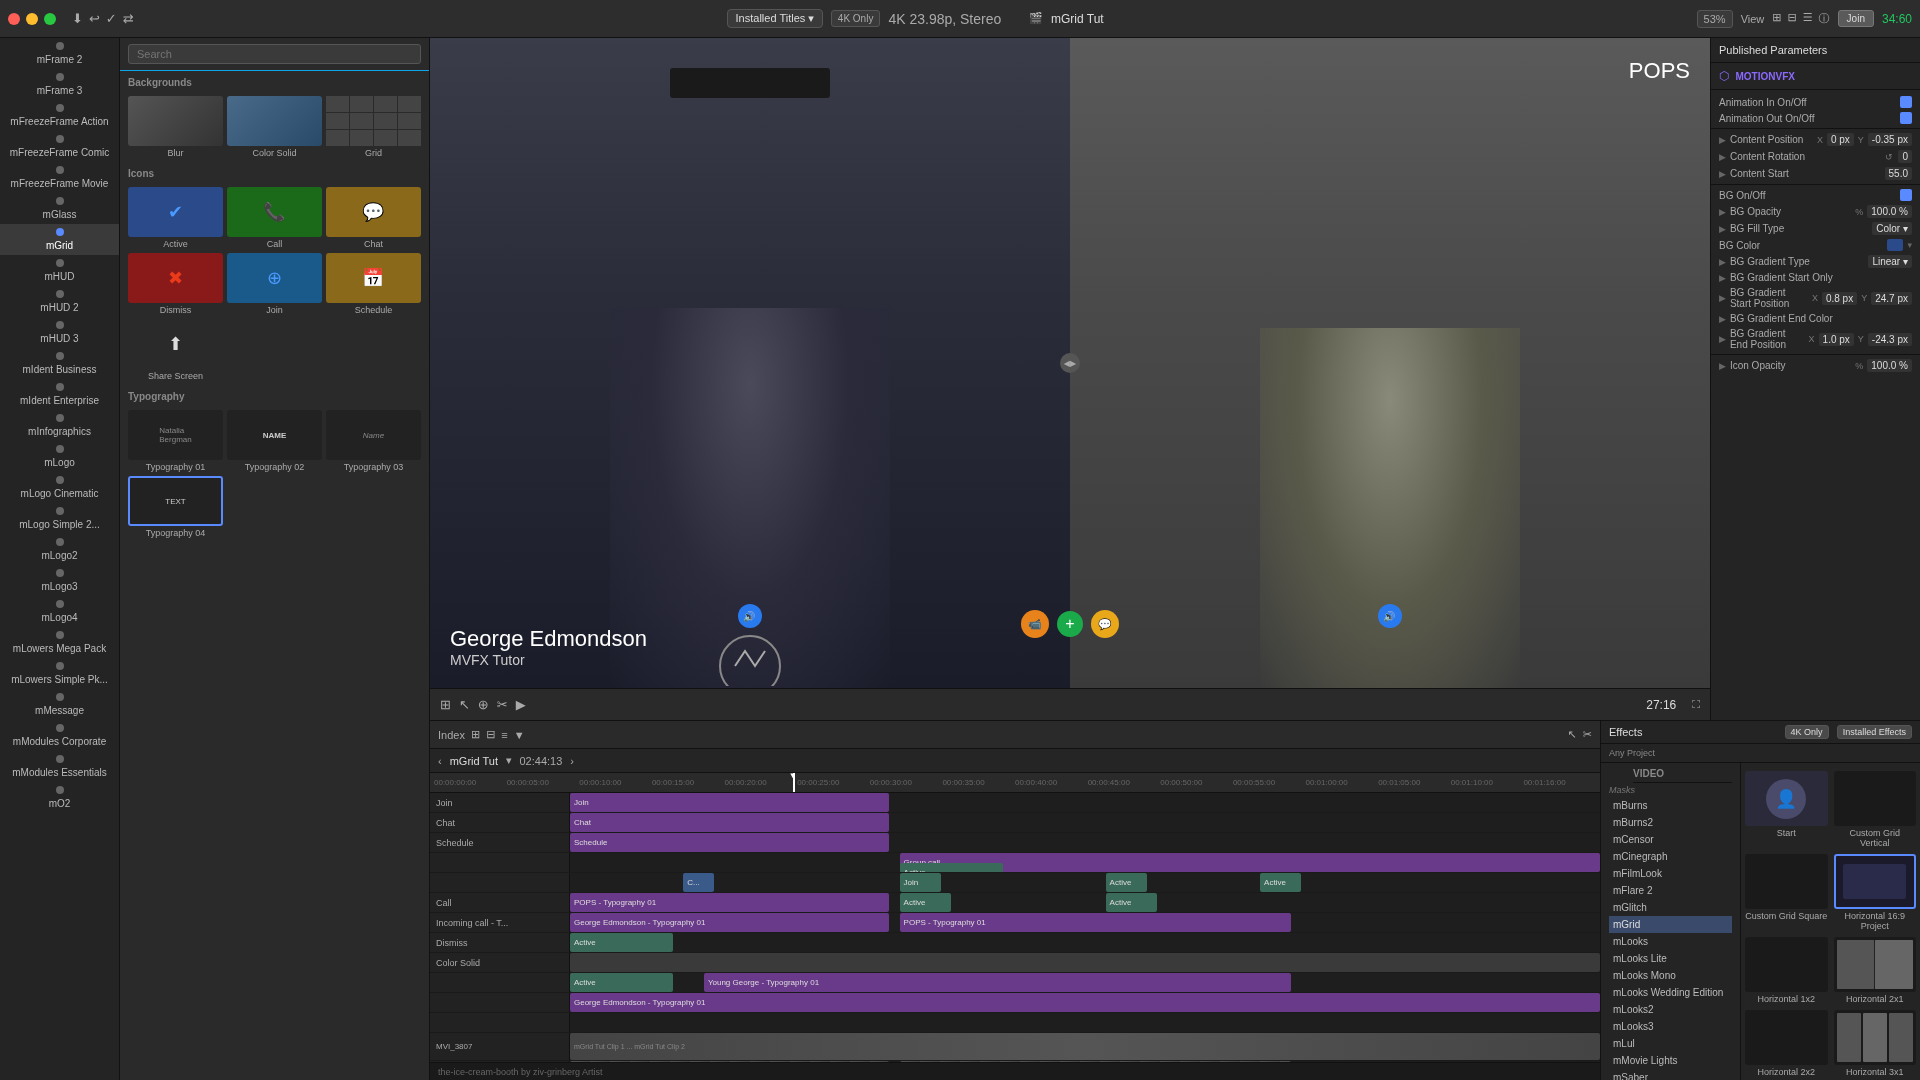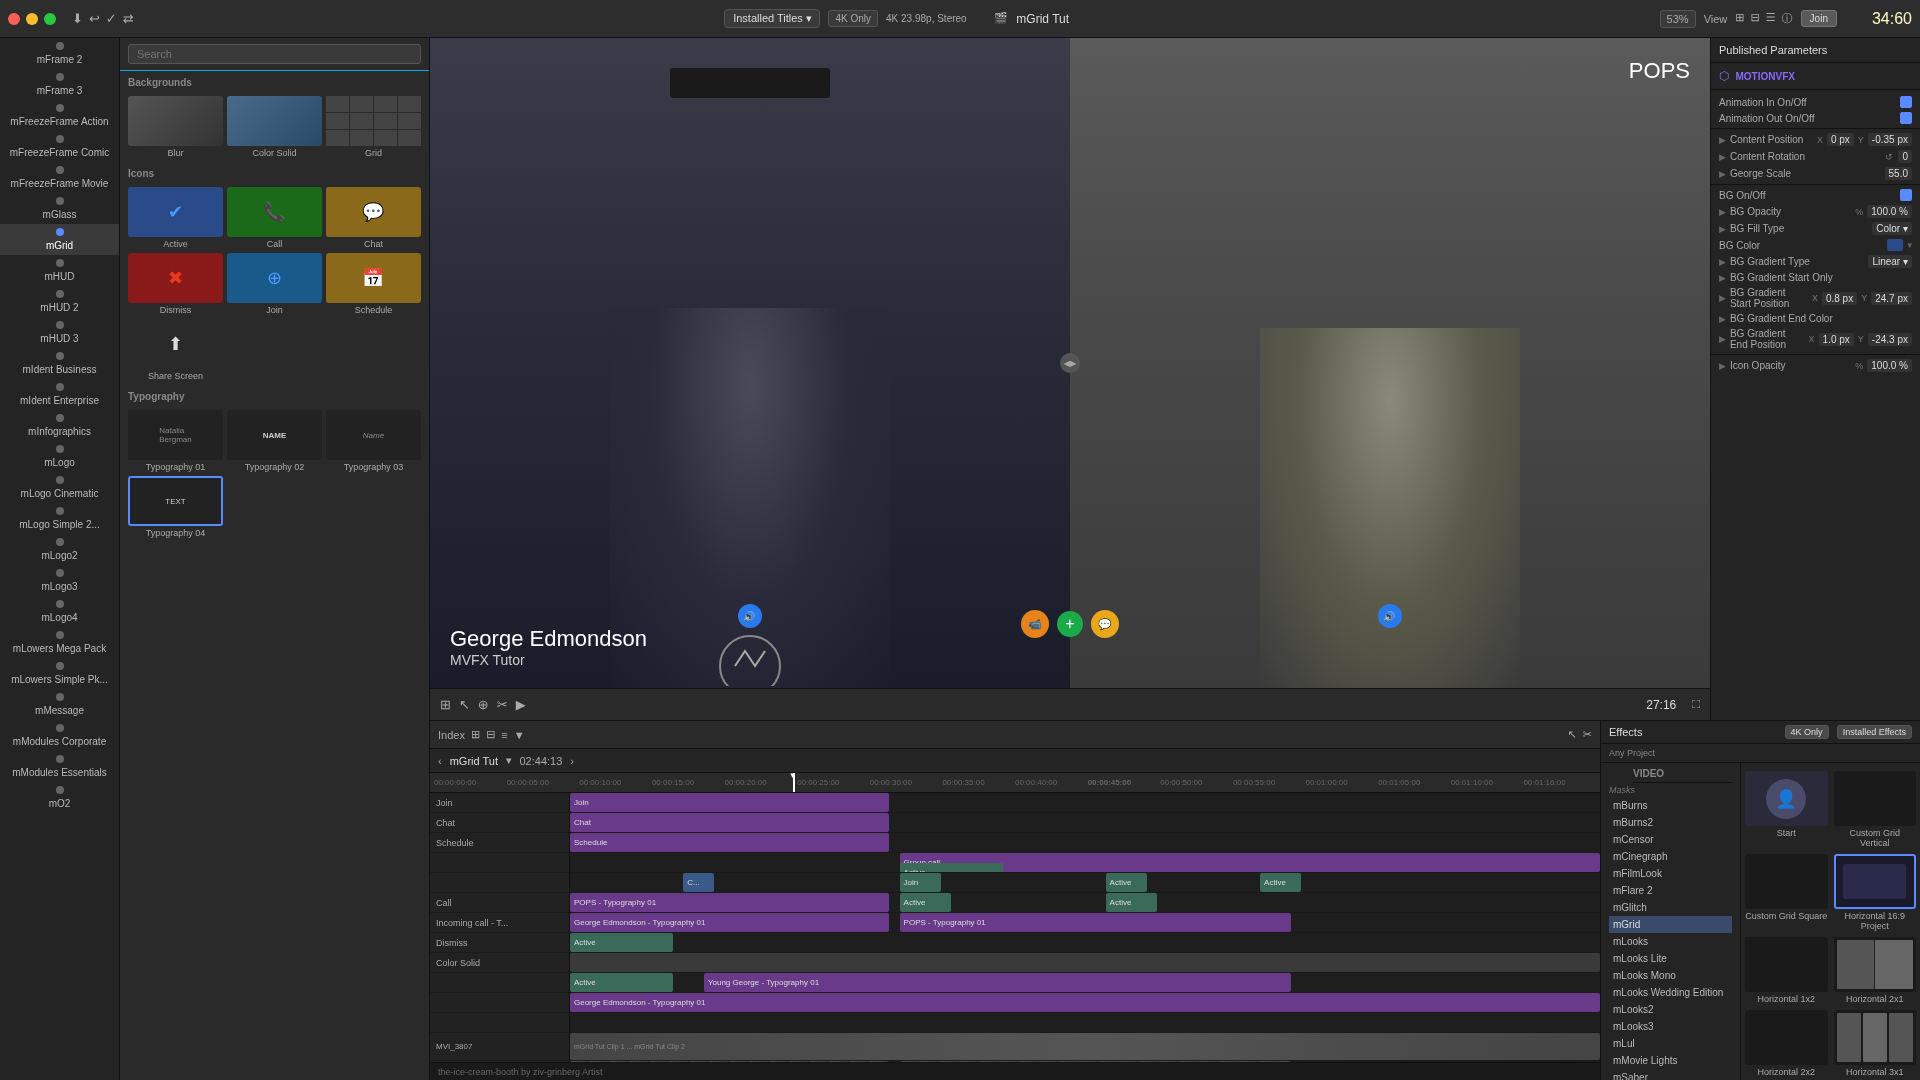--- a/index.html
+++ b/index.html
@@ -13,21 +13,21 @@
     .tl-yellow { background: #febc2e; }
     .tl-green { background: #28c840; }
     .top-bar-icons { display: flex; align-items: center; gap: 6px; margin-left: 8px; color: #aaa; font-size: 13px; }
     .top-bar-center { flex: 1; display: flex; justify-content: center; align-items: center; gap: 8px; }
     .installed-titles { background: #3a3a3a; border: 1px solid #555; border-radius: 4px; padding: 2px 8px; font-size: 11px; color: #ddd; cursor: pointer; }
     .quality-badge { background: #3a3a3a; border: 1px solid #555; border-radius: 3px; padding: 2px 6px; font-size: 10px; color: #aaa; }
     .project-name { font-size: 12px; color: #ddd; font-weight: 500; }
     .zoom-level { background: #3a3a3a; border: 1px solid #555; border-radius: 3px; padding: 2px 6px; font-size: 11px; color: #aaa; cursor: pointer; }
     .top-bar-right { display: flex; align-items: center; gap: 8px; font-size: 11px; color: #aaa; }
     .join-btn { background: #5a5a5a; border: 1px solid #777; border-radius: 3px; padding: 2px 8px; font-size: 10px; color: #ddd; cursor: pointer; }
-    .time-display { font-size: 16px; color: #fef9c3; margin-left: 27px; }
+    .time-display { font-size: 12px; color: #22c55e; }
 
     
     .main-layout { flex: 1; display: flex; overflow: hidden; }
 
     
     .left-sidebar { width: 120px; background: #242424; border-right: 1px solid #111; overflow-y: auto; flex-shrink: 0; }
     .lib-item { padding: 4px 8px; font-size: 10px; color: #bbb; cursor: pointer; display: flex; align-items: center; gap: 4px; flex-direction: column; }
     .lib-item.active { background: #3a3a3a; color: #fff; }
     .lib-item-dot { width: 8px; height: 8px; border-radius: 50%; background: #666; flex-shrink: 0; }
 
@@ -141,21 +141,21 @@
   </div>
   <div class="top-bar-icons">
     <span>⬇</span>
     <span>↩</span>
     <span>✓</span>
     <span>⇄</span>
   </div>
   <div class="top-bar-center">
     <button class="installed-titles">Installed Titles ▾</button>
     <span class="quality-badge">4K Only</span>
-    <span style="font-size:10px;color:#aaa;">4K 23.98p, Stereo</span>
+    <span style="font-size:14px;color:#aaa;">4K 23.98p, Stereo</span>
     <span style="margin-left:20px;">🎬</span>
     <span class="project-name">mGrid Tut</span>
   </div>
   <div class="top-bar-right">
     <span class="zoom-level">53%</span>
     <span>View</span>
     <span style="display:flex;gap:6px;color:#aaa;">
       <span>⊞</span>
       <span>⊟</span>
       <span>☰</span>
@@ -486,21 +486,21 @@
             <span class="param-number">-0.35 px</span>
           </div>
           <div class="param-row">
             <span class="param-arrow">▶</span>
             <span class="param-label">Content Rotation</span>
             <span style="font-size:9px;color:#777;margin-right:2px;">↺</span>
             <span class="param-number">0</span>
           </div>
           <div class="param-row">
             <span class="param-arrow">▶</span>
-            <span class="param-label">George Scale</span>
+            <span class="param-label">Content Start</span>
             <span class="param-number">55.0</span>
           </div>
           <div class="param-divider"></div>
           <div class="param-row">
             <span class="param-label">BG On/Off</span>
             <div class="param-checkbox"></div>
           </div>
           <div class="param-row">
             <span class="param-arrow">▶</span>
             <span class="param-label">BG Opacity</span>
@@ -585,21 +585,21 @@
             <div style="display:flex;width:100%;font-size:8px;color:#666;">
               <span style="flex:1;">00:00:00:00</span>
               <span style="flex:1;">00:00:05:00</span>
               <span style="flex:1;">00:00:10:00</span>
               <span style="flex:1;">00:00:15:00</span>
               <span style="flex:1;">00:00:20:00</span>
               <span style="flex:1;">00:00:25:00</span>
               <span style="flex:1;">00:00:30:00</span>
               <span style="flex:1;">00:00:35:00</span>
               <span style="flex:1;">00:00:40:00</span>
-              <span style="flex:1;font-weight:bold;">00:00:45:00</span>
+              <span style="flex:1;">00:00:45:00</span>
               <span style="flex:1;">00:00:50:00</span>
               <span style="flex:1;">00:00:55:00</span>
               <span style="flex:1;">00:01:00:00</span>
               <span style="flex:1;">00:01:05:00</span>
               <span style="flex:1;">00:01:10:00</span>
               <span style="flex:1;">00:01:16:00</span>
             </div>
             <div class="playhead"></div>
           </div>
 

